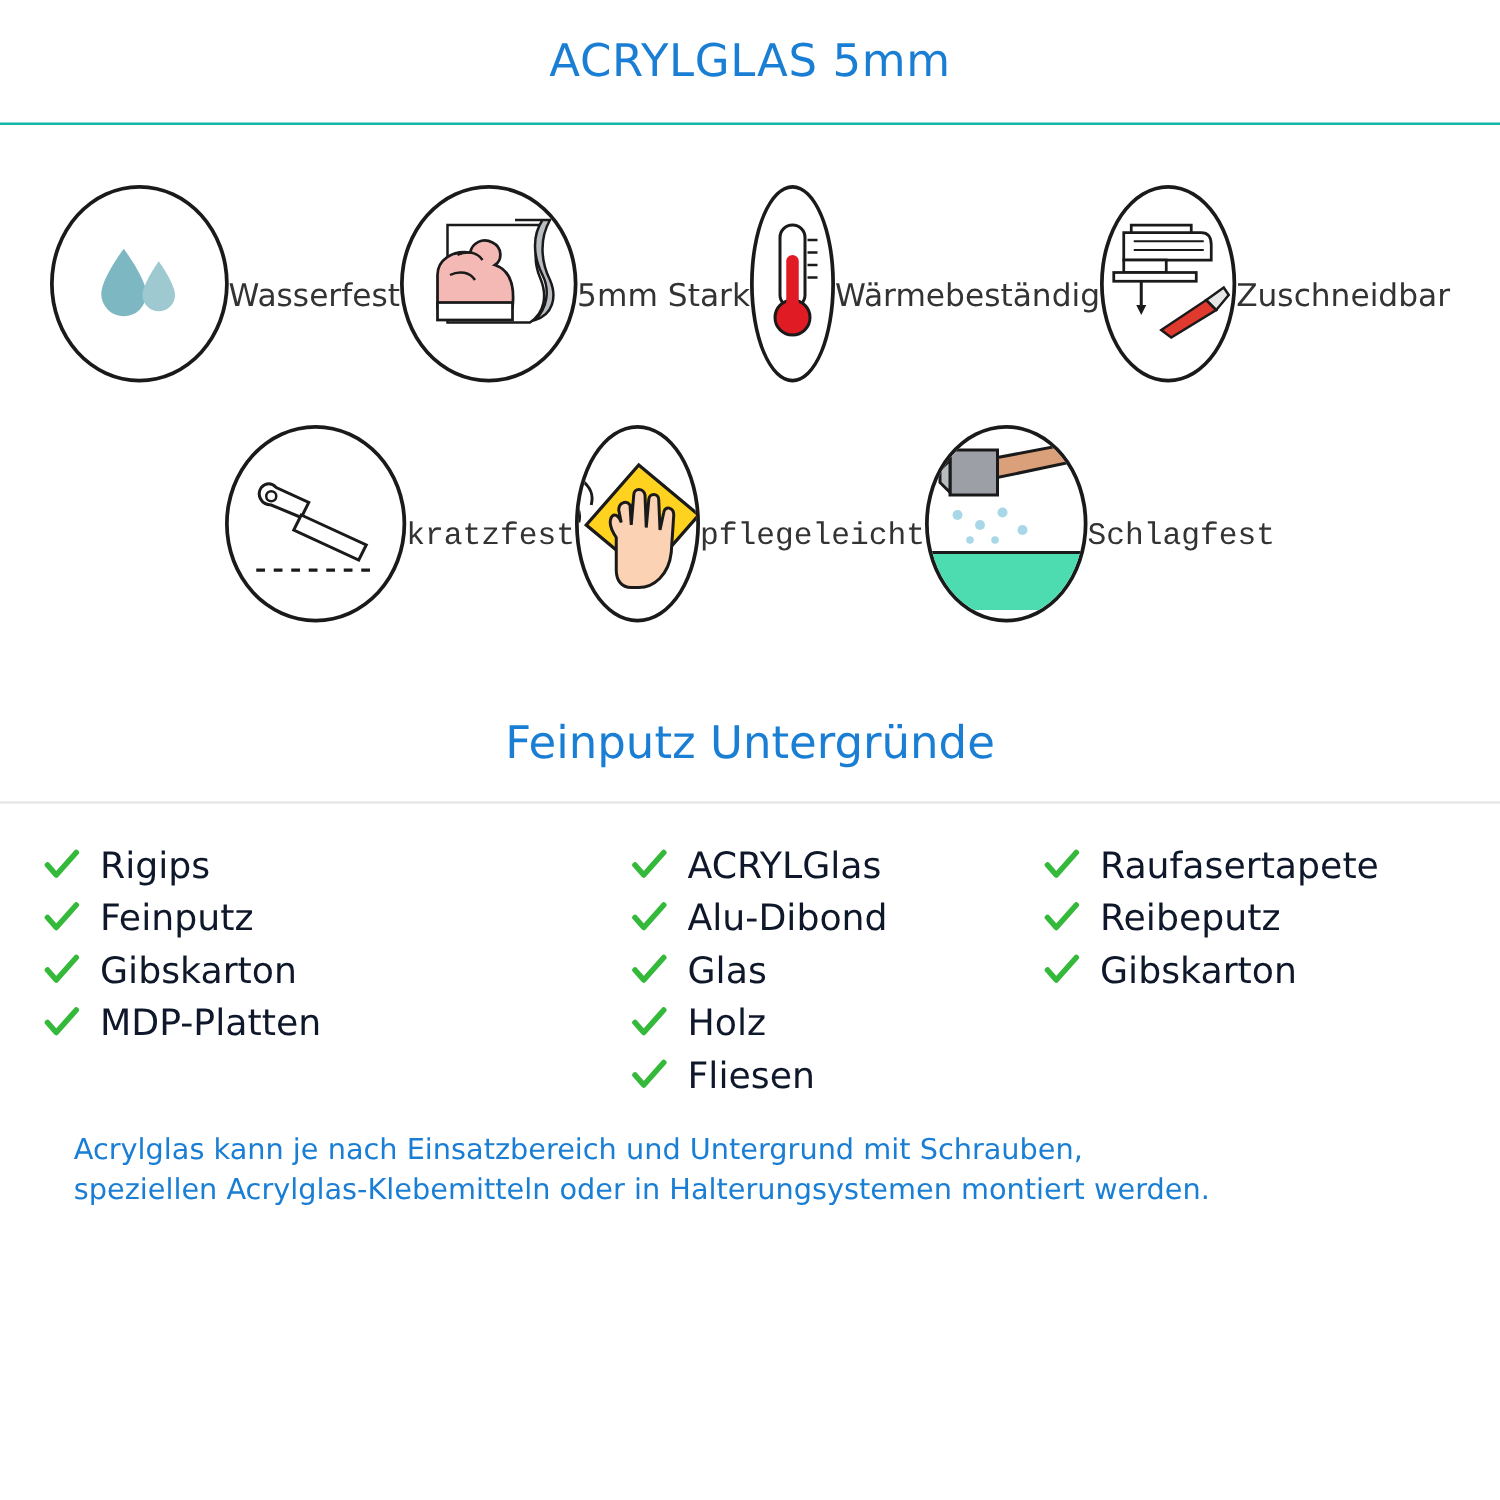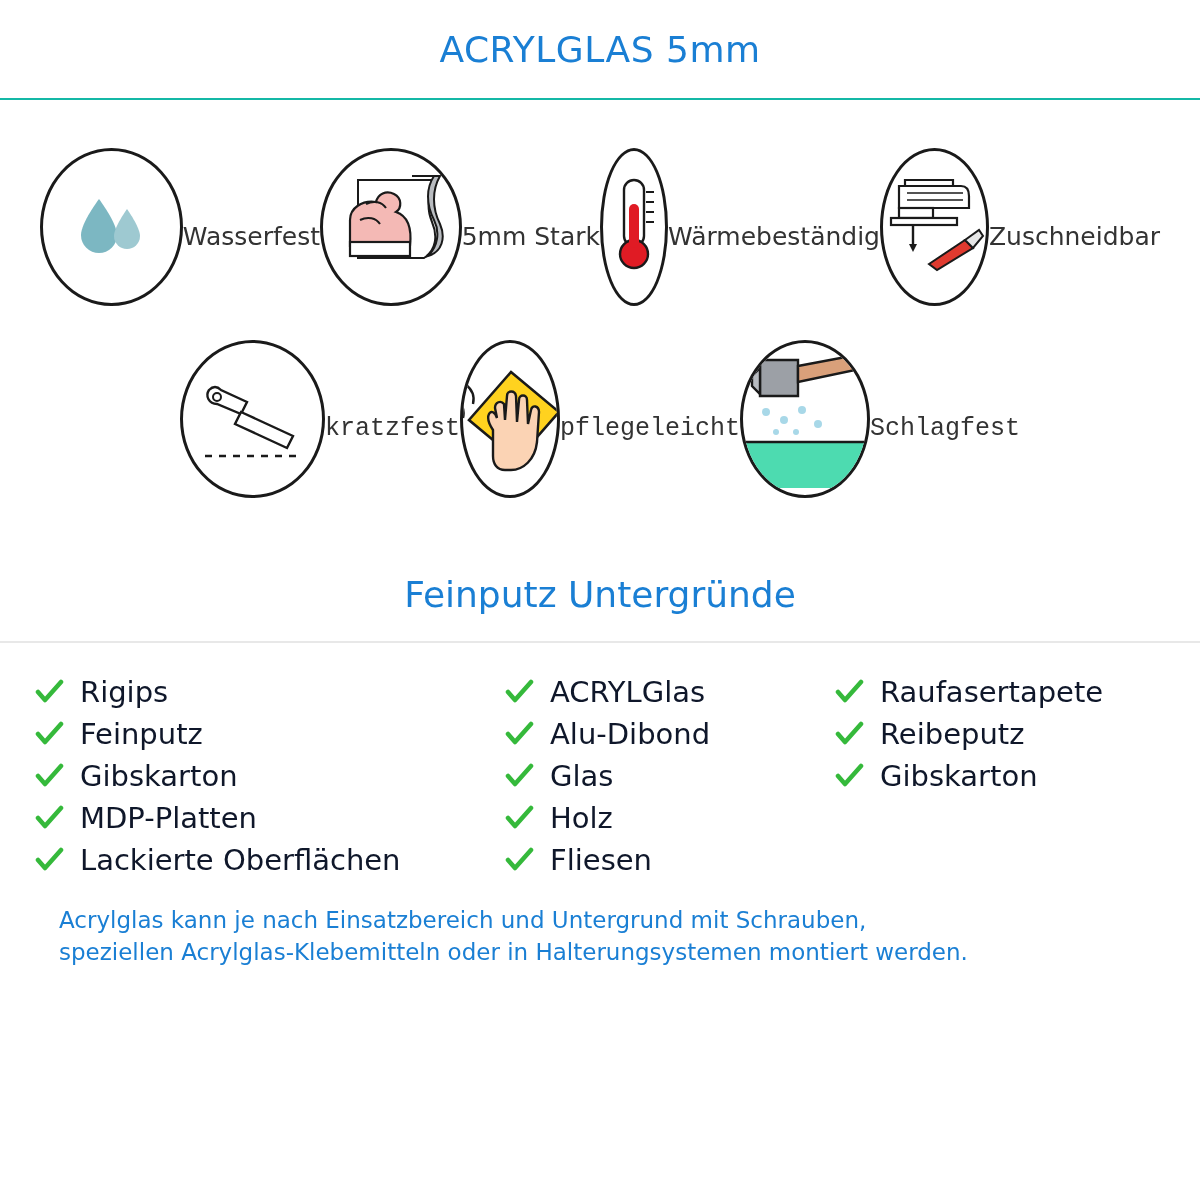--- a/index.html
+++ b/index.html
@@ -286,26 +286,20 @@
           <path d="M4 15 L11 23 L27 5" fill="none" stroke="#35b93b" stroke-width="4.5" stroke-linecap="round" stroke-linejoin="round"></path>
         </svg>
       <span class="sub-text">Gibskarton</span>
     </div>
     <div class="sub-item">
       <svg class="check" viewBox="0 0 30 30">
           <path d="M4 15 L11 23 L27 5" fill="none" stroke="#35b93b" stroke-width="4.5" stroke-linecap="round" stroke-linejoin="round"></path>
         </svg>
       <span class="sub-text">MDP-Platten</span>
     </div>
-    <div class="sub-item">
-      <svg class="check" viewBox="0 0 30 30">
-          <path d="M4 15 L11 23 L27 5" fill="none" stroke="#35b93b" stroke-width="4.5" stroke-linecap="round" stroke-linejoin="round"></path>
-        </svg>
-      <span class="sub-text">Lackierte Oberflächen</span>
-    </div>
   </div>
 
   <div class="sub-col c2">
     <div class="sub-item">
       <svg class="check" viewBox="0 0 30 30">
           <path d="M4 15 L11 23 L27 5" fill="none" stroke="#35b93b" stroke-width="4.5" stroke-linecap="round" stroke-linejoin="round"></path>
         </svg>
       <span class="sub-text">ACRYLGlas</span>
     </div>
     <div class="sub-item">

